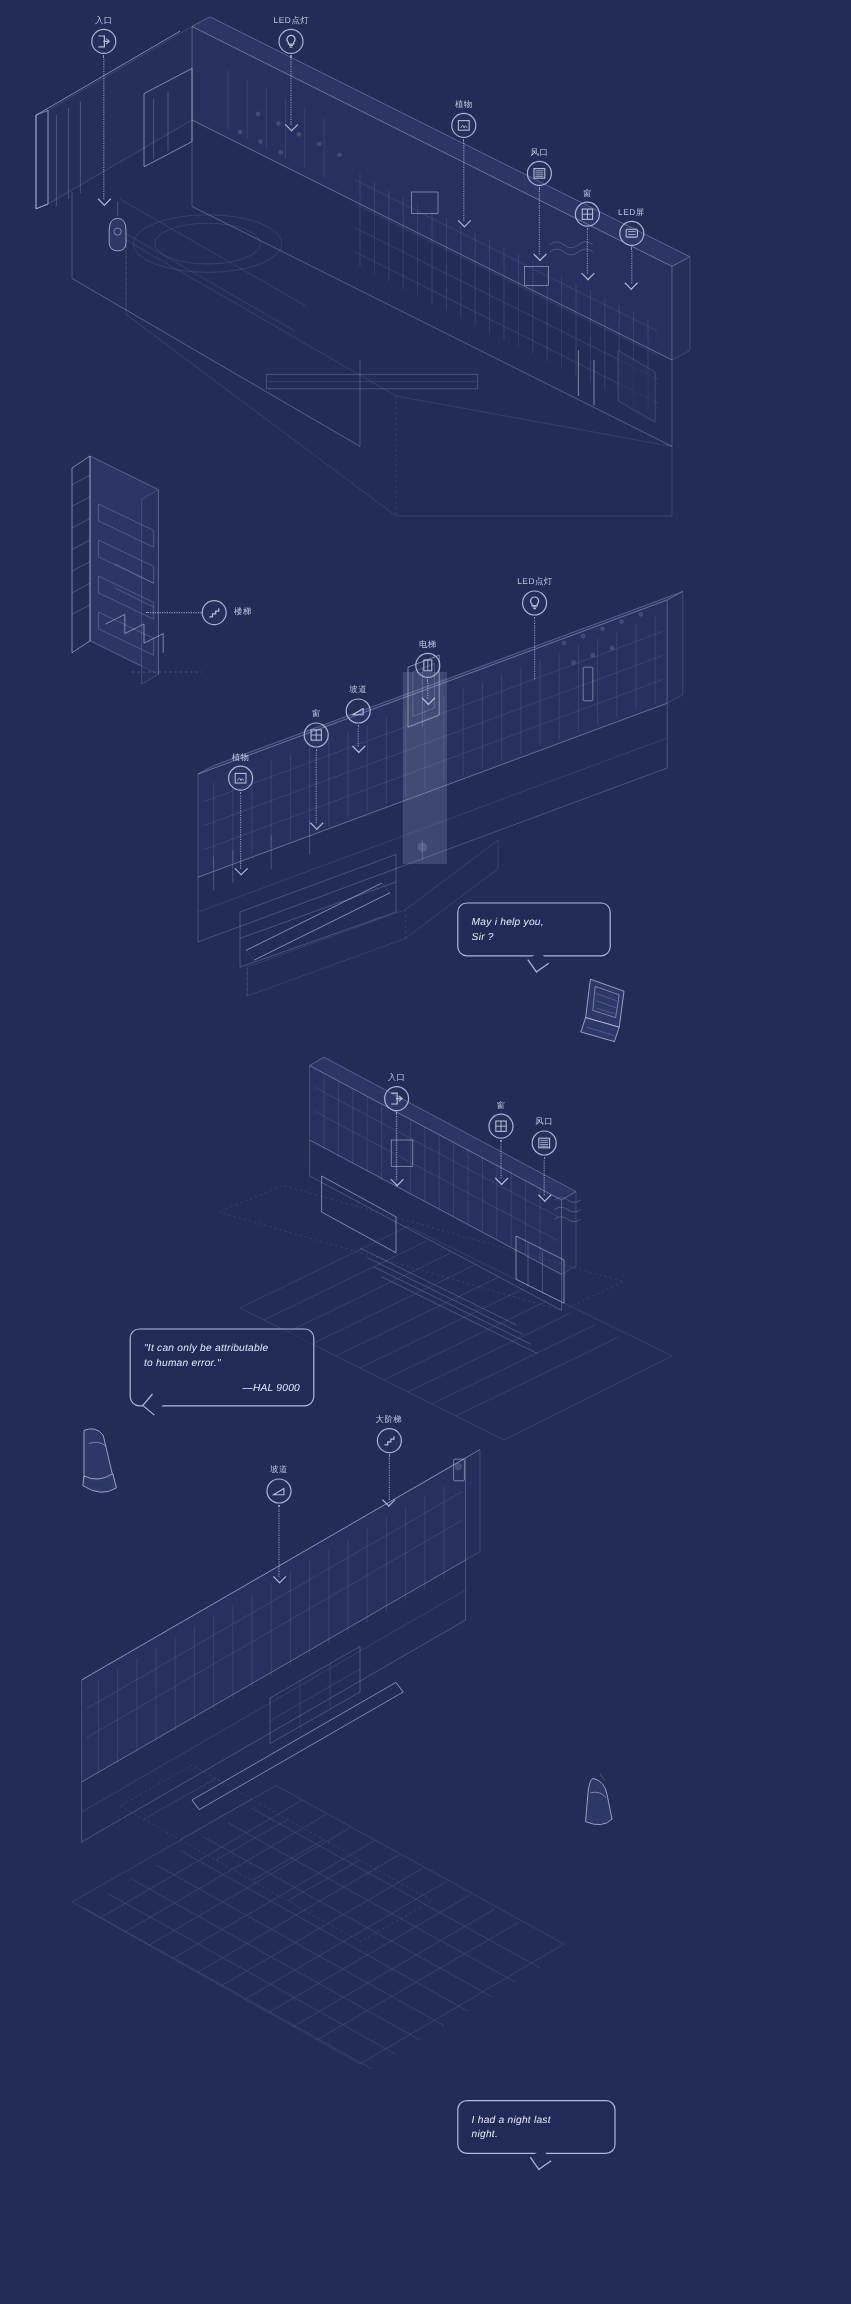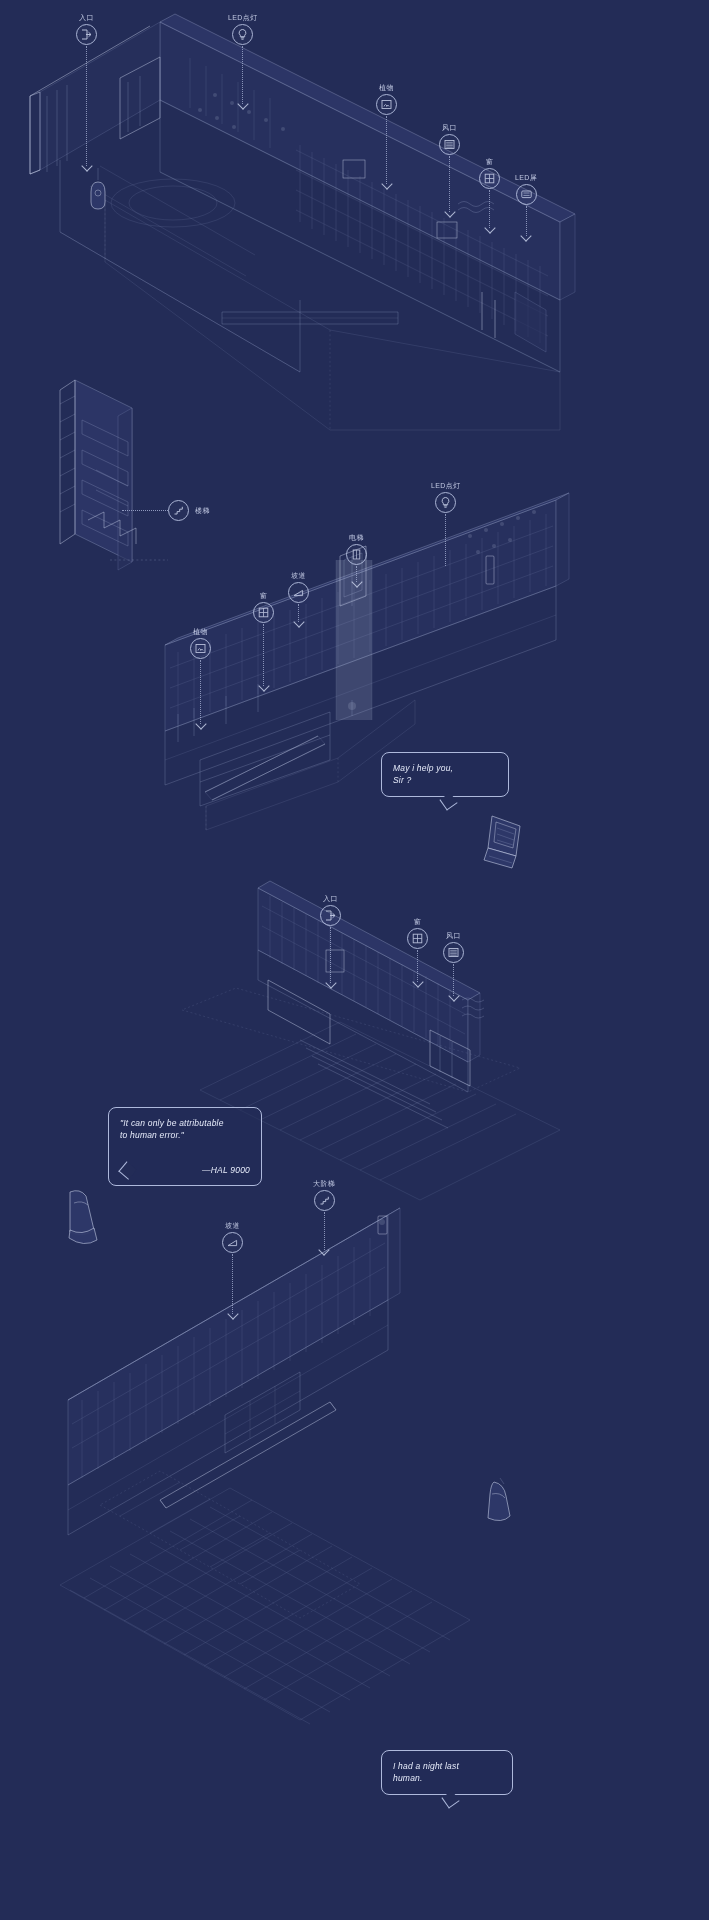--- a/index.html
+++ b/index.html
@@ -33,21 +33,21 @@
   .callout.horiz{flex-direction:row;align-items:center;}
   .callout.horiz .lead{width:46px;border-top:1px dotted #aab5d8;opacity:.8;}
   .callout.horiz .cap{margin:0 0 0 6px;}
 
   
   .bubble{
     position:absolute;border:1px solid #aeb9dc;border-radius:8px;
     padding:9px 11px;color:#e6ebfa;font-size:8.5px;line-height:1.45;
     font-style:italic;letter-spacing:.2px;background:rgba(35,44,87,.55);
   }
-  .bubble .attrib{display:block;text-align:right;margin-top:22px;font-style:italic;}
+  .bubble .attrib{display:block;text-align:right;margin-top:8px;font-style:italic;}
   .bubble .tail{
     position:absolute;width:12px;height:12px;background:#232c57;
     border-left:1px solid #aeb9dc;border-bottom:1px solid #aeb9dc;
   }
 
   
   svg.wire{position:absolute;left:0;top:0;width:709px;height:1920px;overflow:visible;}
   .ln{fill:none;stroke:#c3cce6;stroke-width:.55;opacity:.85;}
   .ln2{fill:none;stroke:#9aa6cc;stroke-width:.45;opacity:.6;}
   .ln3{fill:none;stroke:#8390bb;stroke-width:.4;opacity:.42;}
@@ -477,17 +477,17 @@
 
   <div class="bubble" style="left:108px;top:1107px;width:130px;">
     <span>"It can only be attributable</span><br>
     <span>to human error."</span>
     <span class="attrib">—HAL 9000</span>
     <span class="tail" style="left:12px;top:56px;transform:rotate(40deg);"></span>
   </div>
 
   <div class="bubble" style="left:381px;top:1750px;width:108px;">
     <span>I had a night last</span><br>
-    <span>human.</span>
+    <span>night.</span>
     <span class="tail" style="left:62px;top:42px;transform:rotate(-35deg);"></span>
   </div>
 
 </div>
 
 </body></html>

